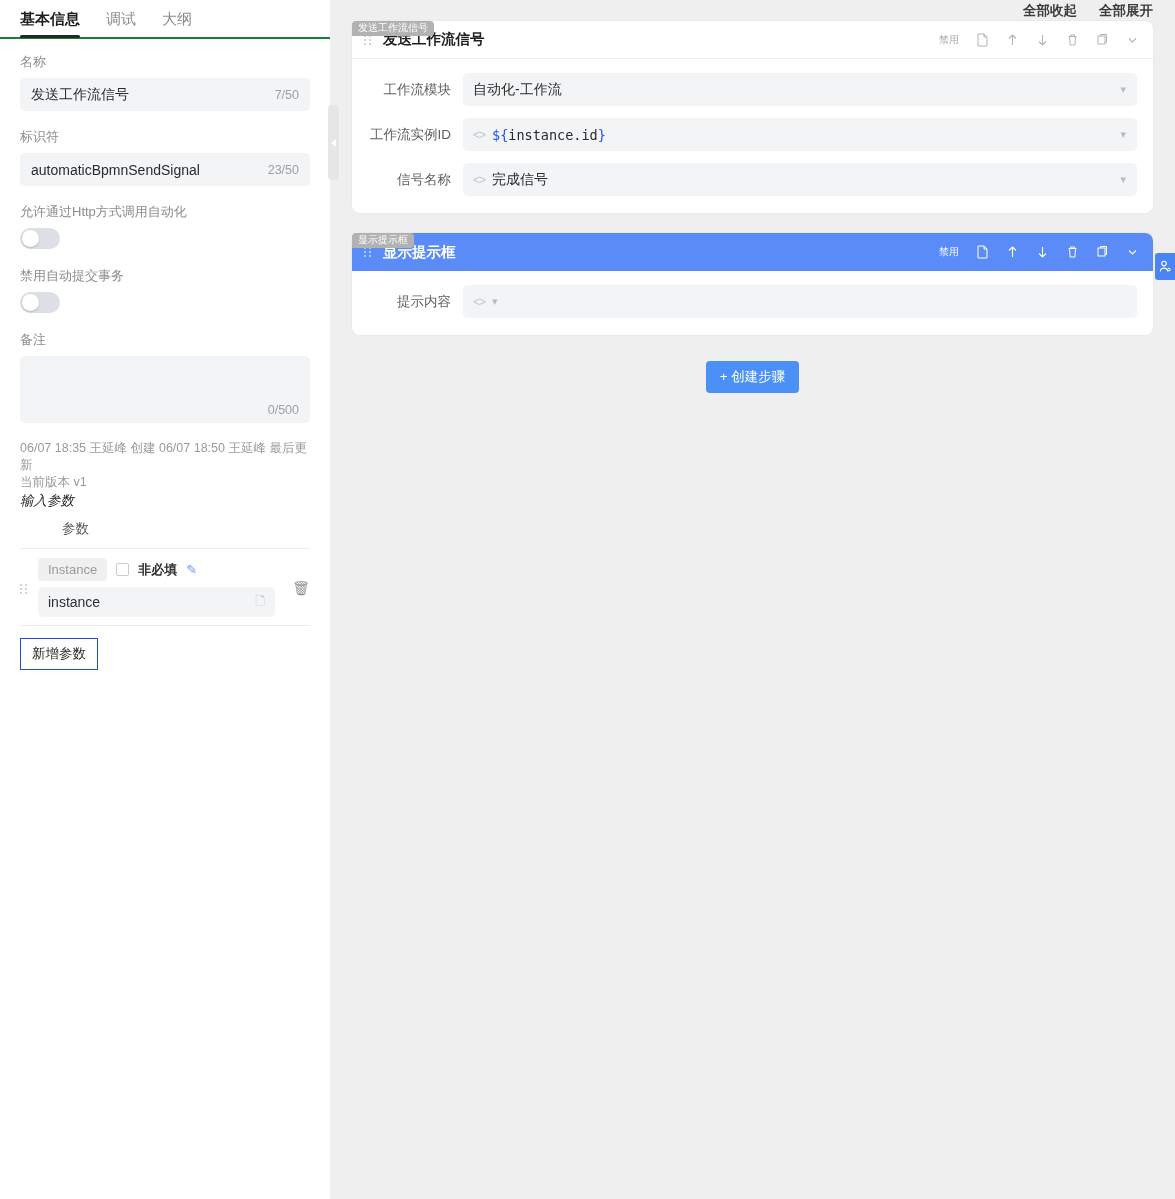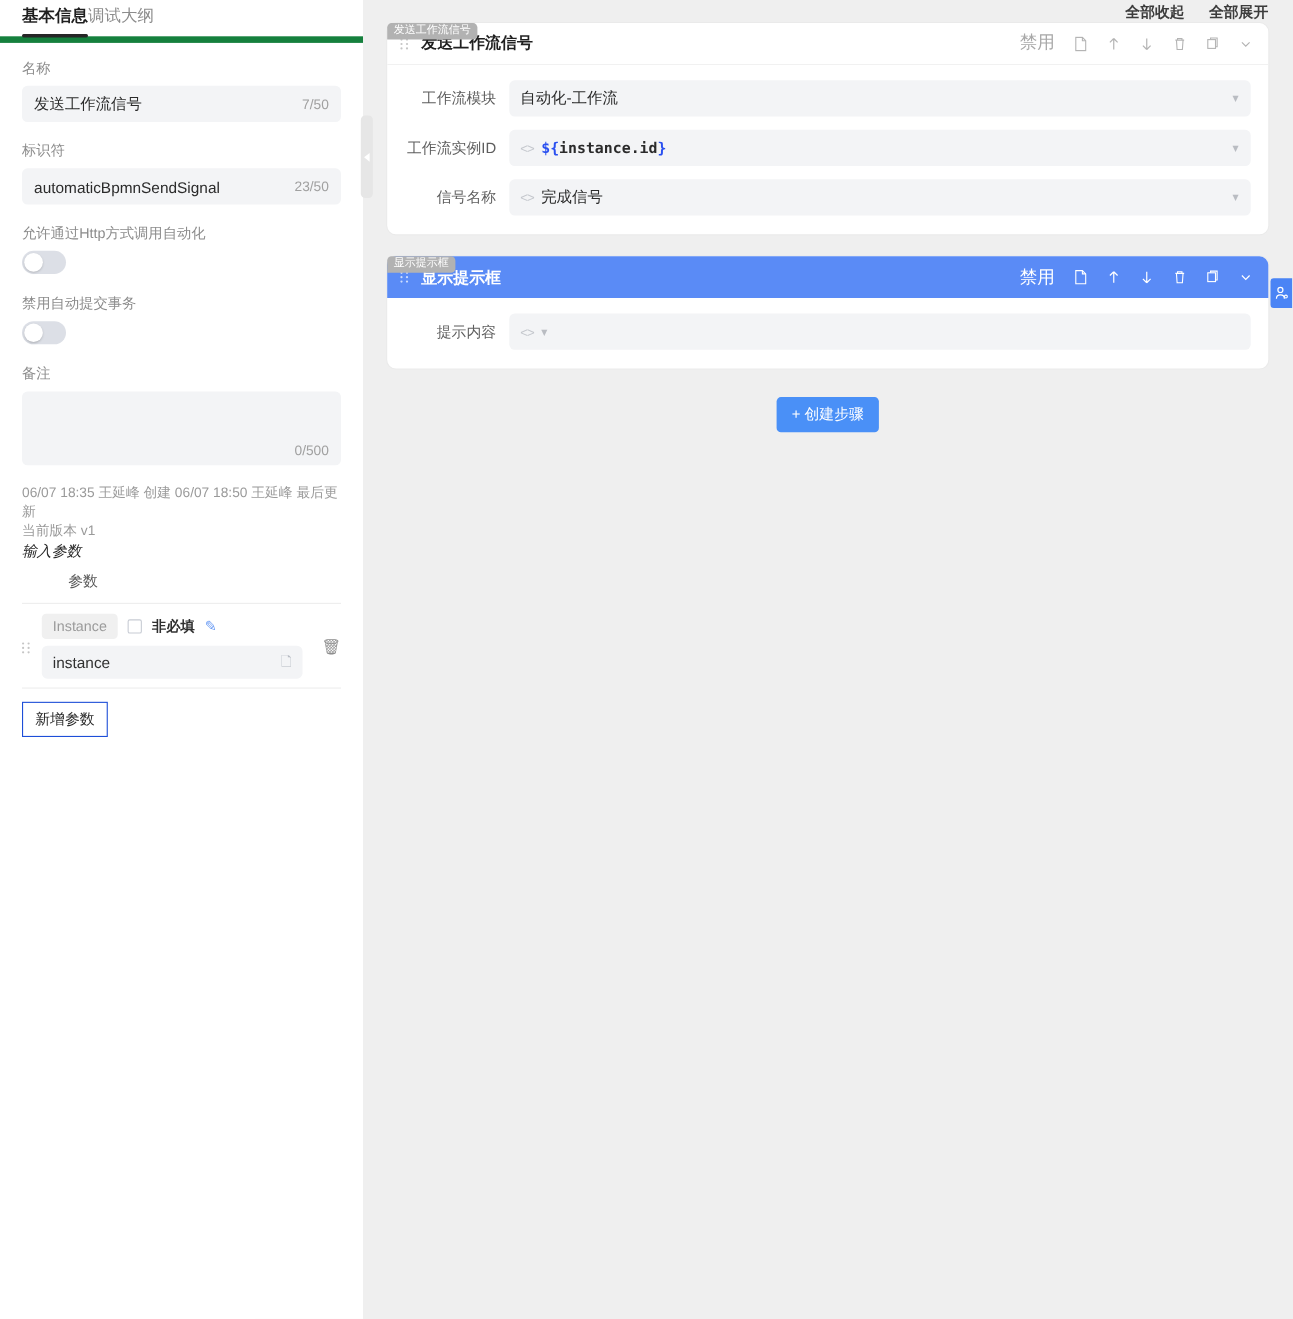--- a/index.html
+++ b/index.html
@@ -13,23 +13,24 @@
 
   
   .sidebar {
     width: 330px; height: 1199px;
     background: #ffffff;
     position: relative;
     flex: 0 0 330px;
   }
   .tabs {
     display: flex; align-items: flex-end;
+    gap: 26px;
     padding: 8px 20px 0 20px;
     height: 39px;
-    border-bottom: 6px solid #15803d;
+    border-bottom: 2px solid #15803d;
     position: relative;
   }
   .tab {
     font-size: 15px; color: #8c8c8c; padding-bottom: 9px;
     cursor: pointer; line-height: 1.2; position: relative;
   }
   .tab.active { color: #1f1f1f; font-weight: bold; }
   .tab.active::after {
     content: ""; position: absolute; left: 0; right: 0; bottom: -1px;
     height: 3px; background: #262626; border-radius: 2px;
@@ -155,39 +156,39 @@
   .card-header.blue {
     background: #5a8bf6; border-bottom: none; border-radius: 8px 8px 0 0;
   }
   .hdr-drag { width: 10px; display: grid; grid-template-columns: 3px 3px; gap: 2px; margin-right: 9px; cursor: grab; }
   .hdr-drag i { width: 2px; height: 2px; background: #c5c5c5; border-radius: 50%; display: block; }
   .card-header.blue .hdr-drag i { background: #cddcfd; }
   .card-title { font-size: 14.5px; color: #1f1f1f; font-weight: bold; flex: 1; }
   .card-header.blue .card-title { color: #ffffff; }
   .hdr-tools { display: flex; align-items: center; gap: 17px; }
   .tool { color: #b4b4b4; font-size: 13px; cursor: pointer; display:flex; align-items:center; }
-  .tool.txt { font-size: 16px; color: #a8a8a8; }
+  .tool.txt { font-size: 10px; color: #a8a8a8; }
   .card-header.blue .tool, .card-header.blue .tool.txt { color: #ffffff; }
   .tool svg { display: block; }
 
   .card-body { padding: 14px 16px 17px 16px; }
   .form-row { display: flex; align-items: center; margin-bottom: 12px; }
   .form-row:last-child { margin-bottom: 0; }
   .form-label {
     width: 95px; text-align: right; padding-right: 12px;
     font-size: 13.5px; color: #5e5e5e; flex: 0 0 95px;
   }
   .form-ctrl {
     flex: 1; background: #f3f4f6; border-radius: 5px;
     height: 33px; display: flex; align-items: center;
     padding: 0 11px 0 10px; cursor: pointer;
   }
   .code-mark { color: #c3c6cc; font-size: 12px; margin-right: 7px; letter-spacing: -1px; }
   .ctrl-val { flex: 1; font-size: 14px; color: #2b2b2b; }
-  .ctrl-val.mono { font-family: "DejaVu Sans Mono", "Liberation Mono", monospace; font-size: 13.5px; font-weight: bold; }
+  .ctrl-val.mono { font-family: "DejaVu Sans Mono", "Liberation Mono", monospace; font-size: 13.5px; }
   .ctrl-val .brace { color: #2a50f0; }
   .chev { color: #b9bcc2; font-size: 11px; }
 
   .create-wrap { display: flex; justify-content: center; margin-top: 26px; }
   .create-btn {
     background: #4a90f7; color: #fff; border: none; border-radius: 4px;
     font-size: 13.5px; padding: 7px 14px; cursor: pointer;
     font-family: "Liberation Sans", sans-serif;
     text-align: center;
   }

